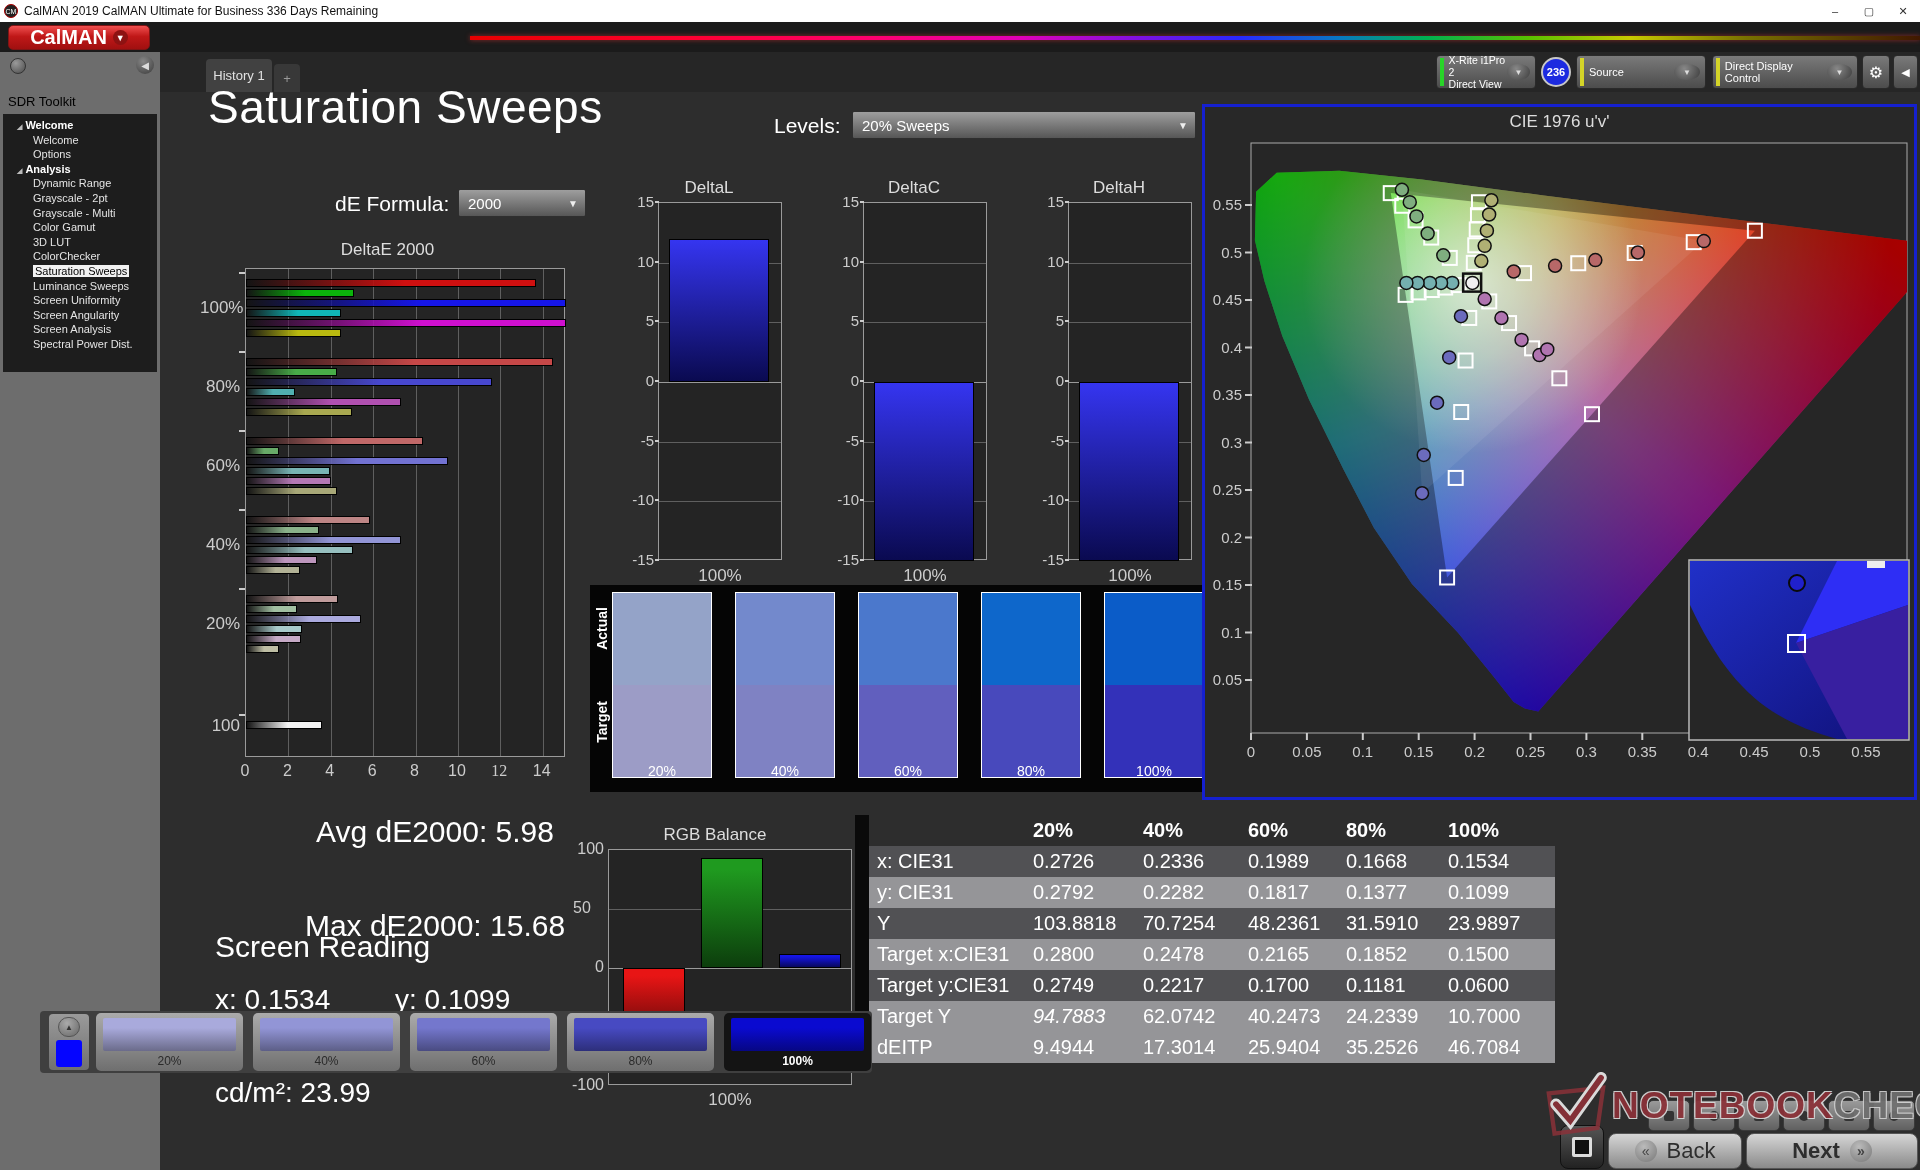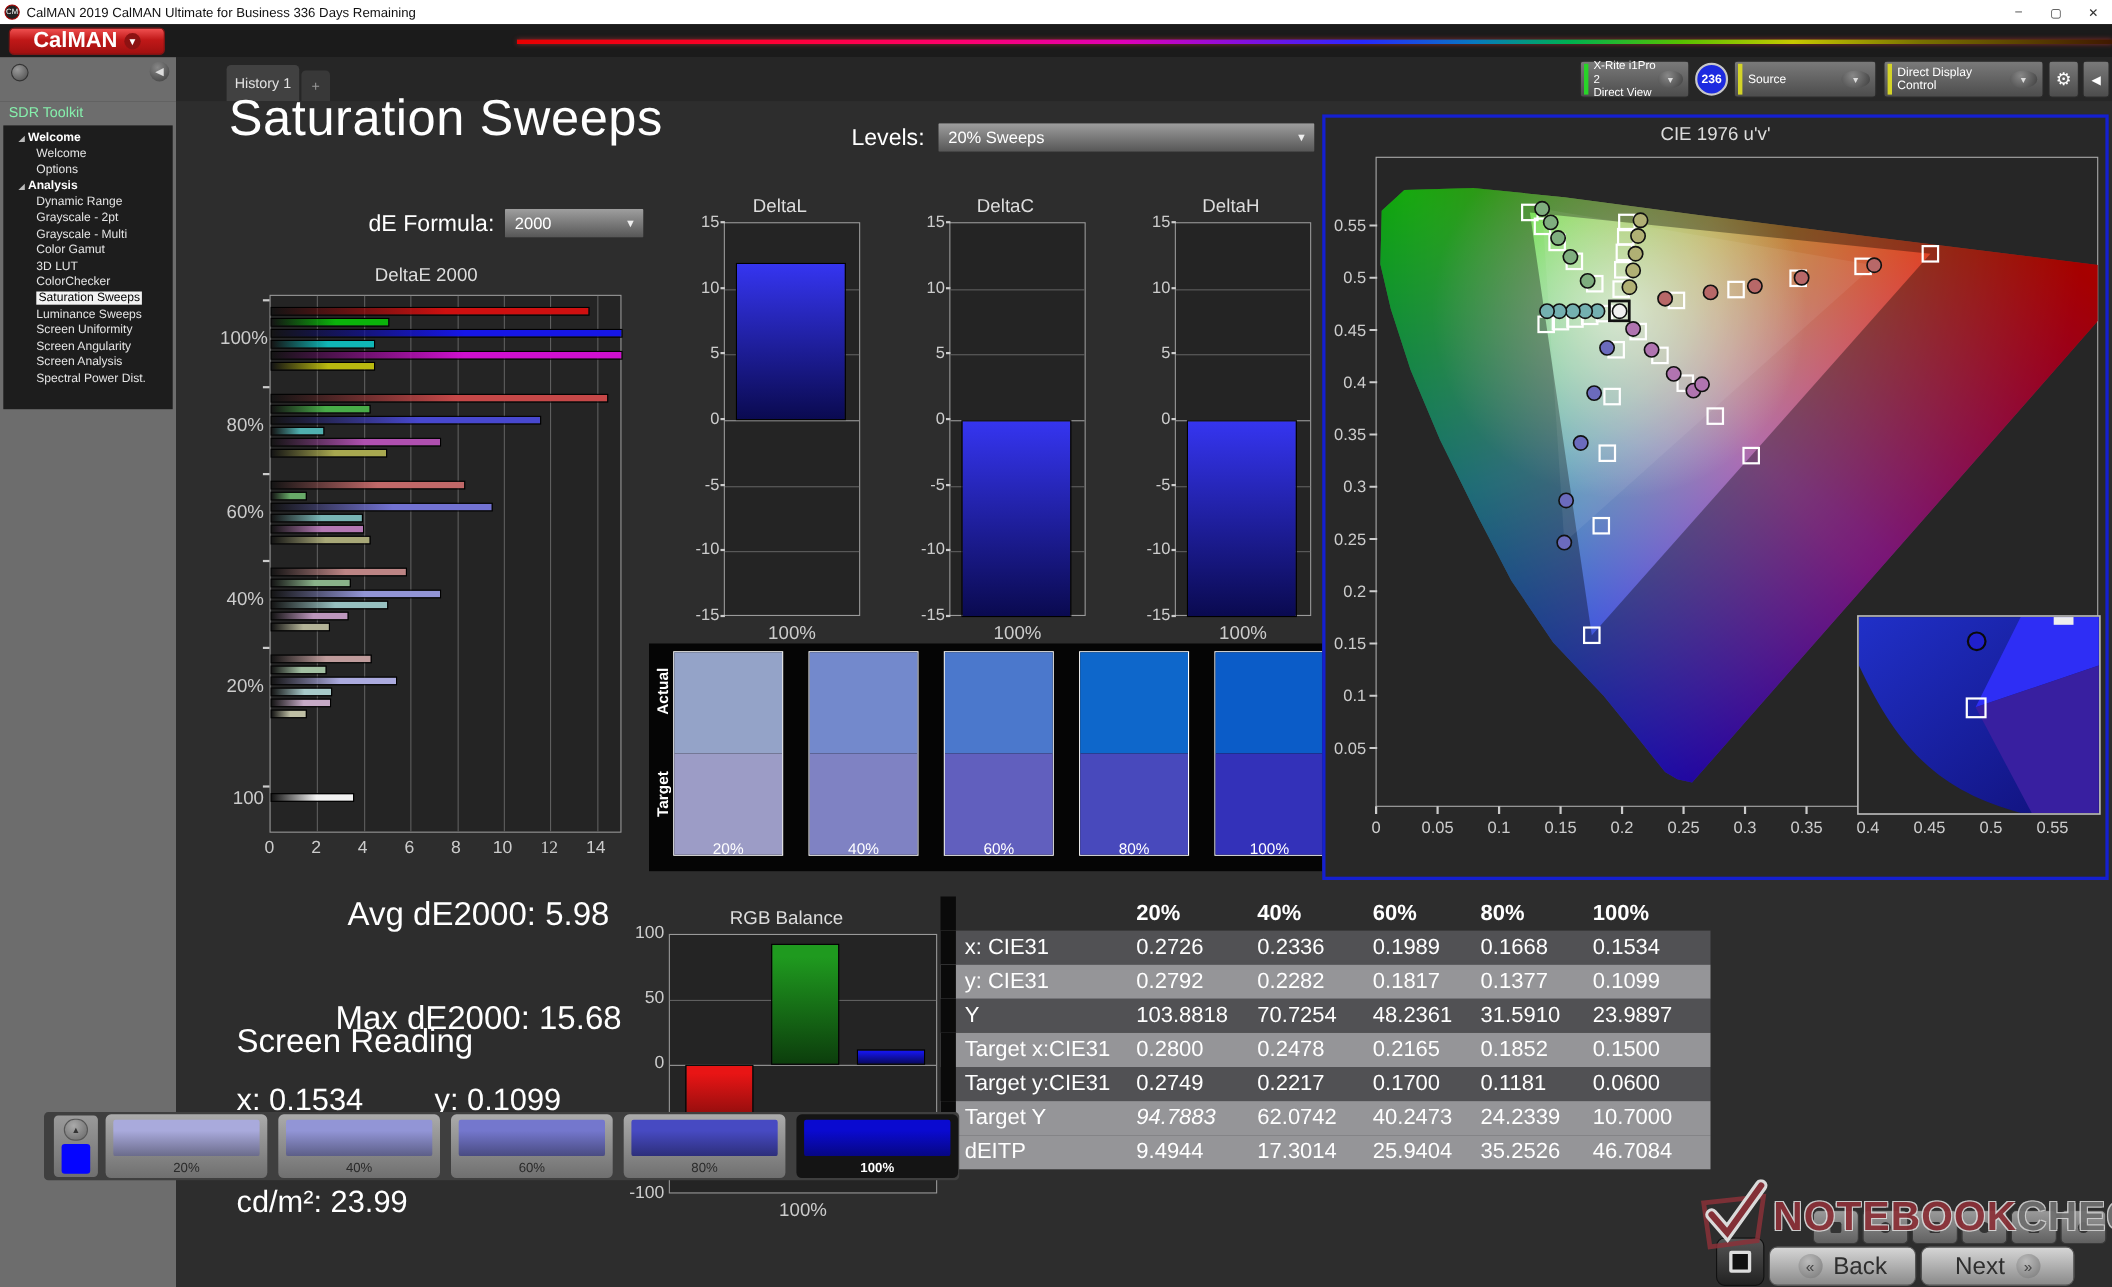--- a/index.html
+++ b/index.html
@@ -41,21 +41,21 @@
                border:1px solid #2a2a2a; border-radius:4px; color:#fff; display:flex; align-items:center; }
   .meter-bar { width:4px; height:28px; margin:0 5px 0 3px; }
   .dd-oval { width:26px; height:16px; border-radius:50%; background:radial-gradient(circle at 40% 30%,#888,#3c3c3c);
              display:flex; align-items:center; justify-content:center; color:#ddd; font-size:8px; margin-left:auto; margin-right:5px; }
   #meter-badge { position:absolute; width:30px; height:30px; border-radius:50%; background:#1c2ae0;
                  border:2px solid #c8c8c8; color:#fff; font-size:11px; font-weight:bold;
                  display:flex; align-items:center; justify-content:center; }
 
   
   #sidebar { position:absolute; left:0; top:92px; width:160px; height:1078px; background:#6d6d6d; }
-  #sidebar-title { position:absolute; left:8px; top:2px; font-size:13px; color:#86efac; }
+  #sidebar-title { position:absolute; left:8px; top:2px; font-size:13px; color:#000000; }
   #tree { position:absolute; left:3px; top:22px; width:154px; height:258px; background:#1d1d1d;
           padding-top:4px; }
   .tree-item { font-size:11px; color:#e4e4e4; height:14.6px; line-height:14.6px; white-space:nowrap; }
   .tree-item .arrow { color:#bbb; font-size:7px; margin-right:3px; }
   .tree-item.bold { font-weight:bold; color:#fff; }
   .tree-item.sel span.lbl { background:#f2f2f2; color:#000; padding:0 2px; }
 
   
   #main { position:absolute; left:160px; top:92px; width:1760px; height:1078px; background:#2d2d2d; }
   #page-title { position:absolute; left:48px; top:-12px; font-size:46px; color:#fff; letter-spacing:0.5px; }
@@ -600,21 +600,21 @@
         <div class="charttitle" style="top: 0px;">RGB Balance</div>
         <div class="plot" style="left: 48px; top: 24px; width: 244px; height: 236px;">
           <div class="gl-h" style="top: 59px; background: rgb(95, 95, 95);"></div>
           <div class="gl-h" style="top: 118px; background: rgb(154, 154, 154);"></div>
           <div class="gl-h" style="top: 177px; background: rgb(95, 95, 95);"></div>
           <div class="bar-v" style="left: 14px; top: 118px; width: 62px; height: 70.8px; background: linear-gradient(rgb(232, 21, 21) 10%, rgb(0, 0, 0) 160%); background-blend-mode: multiply, normal;"></div>
           <div class="bar-v" style="left: 92px; top: 8.26px; width: 62px; height: 109.74px; background: linear-gradient(rgb(31, 154, 31) 10%, rgb(0, 0, 0) 160%); background-blend-mode: multiply, normal;"></div>
           <div class="bar-v" style="left: 170px; top: 103.84px; width: 62px; height: 14.16px; background: linear-gradient(rgb(21, 21, 232) 10%, rgb(0, 0, 0) 160%); background-blend-mode: multiply, normal;"></div>
         </div>
         <div class="ticklab" style="left: 0px; top: 15px; width: 44px; text-align: right; font-size: 16px;">100</div>
-        <div class="ticklab" style="left: 0px; top: 74px; width: 44px; text-align: right; font-size: 16px;">50</div>
+        <div class="ticklab" style="left: 0px; top: 74px; width: 44px; text-align: center; font-size: 16px;">50</div>
         <div class="ticklab" style="left: 0px; top: 133px; width: 44px; text-align: right; font-size: 16px;">0</div>
         <div class="ticklab" style="left: 0px; top: 192px; width: 44px; text-align: right; font-size: 16px;">-50</div>
         <div class="ticklab" style="left: 0px; top: 251px; width: 44px; text-align: right; font-size: 16px;">-100</div>
         <div class="ticklab" style="left: 48px; top: 265px; width: 244px; text-align: center; font-size: 17px;">100%</div>
       </div>
 
     <div id="dtable">
         <div class="trow">
           <div style="position: absolute; left: 0px; top: 0px; width: 14px; height: 31px; background: rgb(10, 10, 10);"></div>
           <div class="cell" style="left: 178px; font-weight: bold;">20%</div>
@@ -739,21 +739,21 @@
       </div>
     </div>
 
   <div id="stopbtn">
     <div class="sq"></div>
   </div>
   <div class="navbtn" style="left:1608px; top:1133px; width:134px;">
     <span class="circ">«</span>
     <span>Back</span>
   </div>
-  <div class="navbtn" style="left:1746px; top:1133px; width:140px;">
+  <div class="navbtn" style="left:1746px; top:1133px; width:172px;font-weight:bold;">
     <span>Next</span>
     <span class="circ">»</span>
   </div>
 
   <div id="watermark">
     <svg width="72" height="68" viewBox="0 0 100 95">
       <path d="M12,30 L88,22 L80,78 L20,86 Z" fill="none" stroke="#8b3138" stroke-width="6" opacity="0.9"></path>
       <path d="M22,45 L42,68 L85,8" fill="none" stroke="#e8e8e8" stroke-width="16" stroke-linecap="round"></path>
       <path d="M22,45 L42,68 L85,8" fill="none" stroke="#8b3138" stroke-width="8" stroke-linecap="round"></path>
     </svg>

